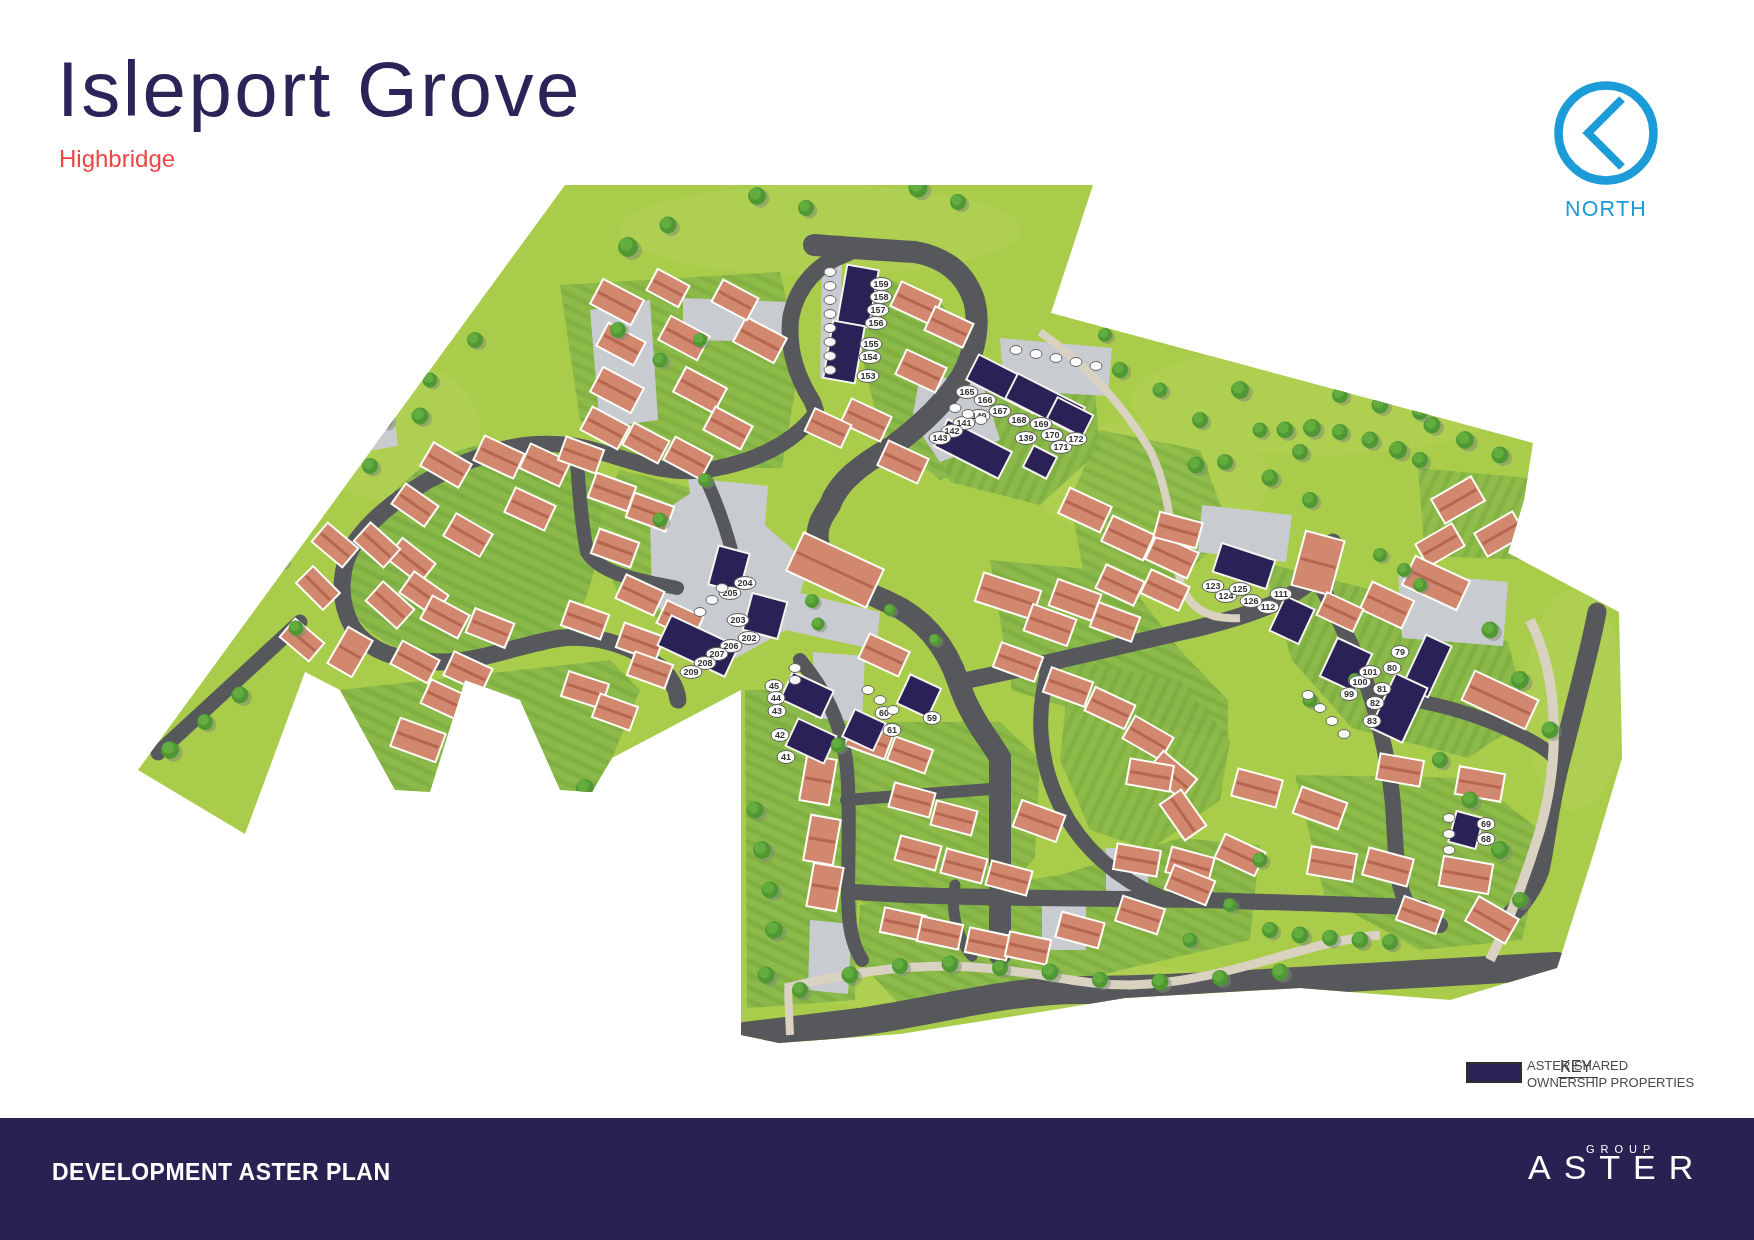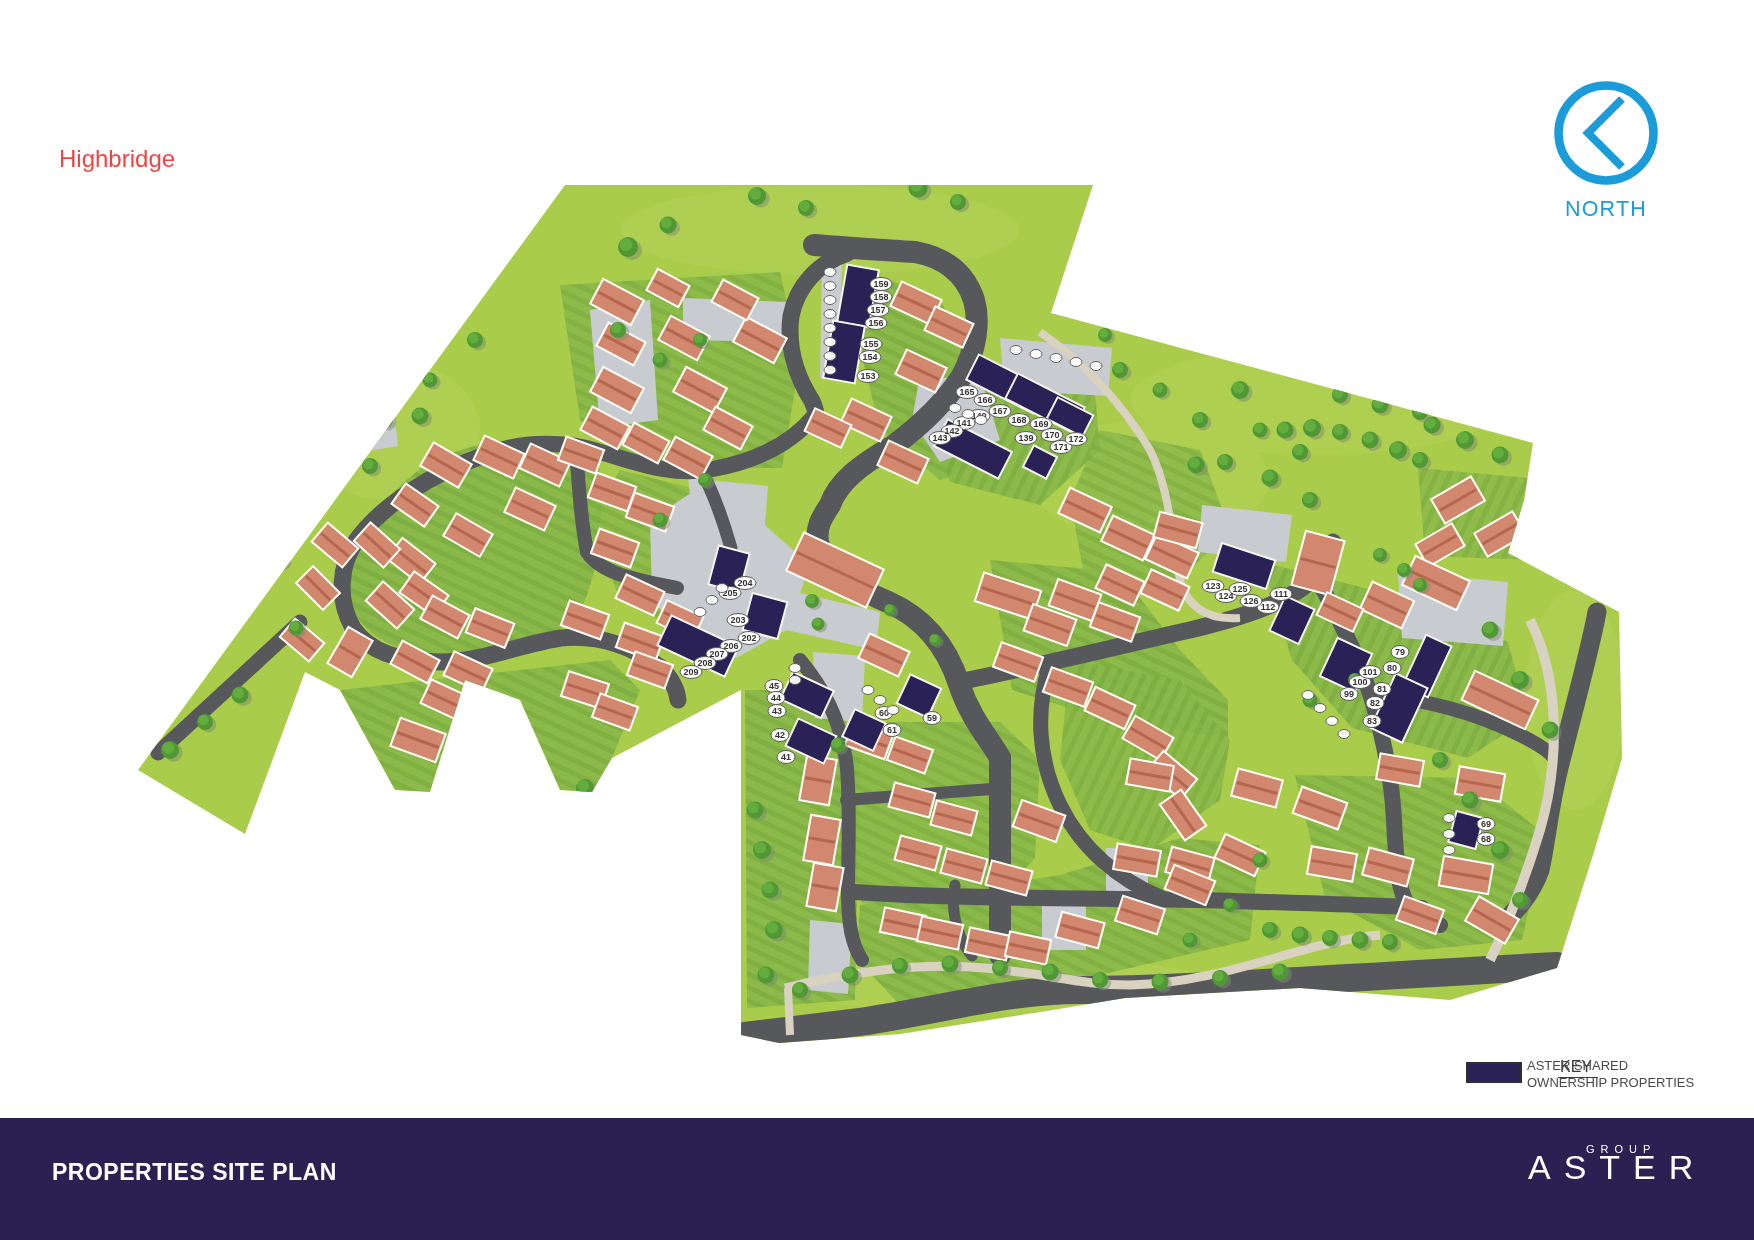--- a/index.html
+++ b/index.html
@@ -1092,36 +1092,37 @@
 <ellipse cx="968" cy="414" rx="6" ry="4.5"></ellipse>
 <ellipse cx="981" cy="420" rx="6" ry="4.5"></ellipse>
 <ellipse cx="722" cy="588" rx="6" ry="4.5"></ellipse>
 <ellipse cx="712" cy="600" rx="6" ry="4.5"></ellipse>
 <ellipse cx="700" cy="612" rx="6" ry="4.5"></ellipse>
 <ellipse cx="795" cy="680" rx="6" ry="4.5"></ellipse>
 <ellipse cx="795" cy="668" rx="6" ry="4.5"></ellipse>
 </g>
 </svg>
 
+<div class="abs" style="left:57px;top:50px;font-size:78px;color:#2e2358;line-height:1;letter-spacing:2.5px;">Isleport Grove</div>
 
 <div class="abs" style="left:59px;top:147px;font-size:24px;color:#ef4444;line-height:1;">Highbridge</div>
 
 <svg class="abs" style="left:1548px;top:75px" width="120" height="160" viewBox="0 0 120 160">
 <circle cx="58" cy="58" r="47.5" fill="none" stroke="#1b9cd8" stroke-width="8.5"></circle>
 <polyline points="74,24 40,58 74,92" fill="none" stroke="#1b9cd8" stroke-width="8"></polyline>
 <text x="58" y="141" fill="#1b9cd8" font-size="21.5" text-anchor="middle" letter-spacing="1.2">NORTH</text>
 </svg>
 
 <div class="abs" style="left:1558px;top:1039px;font-size:16px;color:#3d3d3d;border-bottom:1.5px solid #3d3d3d;padding:0 6px 1px 2px;margin-top:19px;">KEY</div>
 
 <div class="abs" style="left:1466px;top:1062px;width:52px;height:17px;background:#2a2156;border:2px solid #2f2f2f;"></div>
 
 <div class="abs" style="left:1527px;top:1057px;font-size:13px;color:#4a4a4a;line-height:17px;">ASTER SHARED<br>OWNERSHIP PROPERTIES</div>
 
 
 <div class="abs" style="left:0;top:1118px;width:1754px;height:122px;background:#2a2052;"></div>
 
-<div class="abs" style="left:52px;top:1159px;font-size:23px;color:#fff;font-weight:bold;letter-spacing:0.5px;">PROPERTIES SITE PLAN</div>
+<div class="abs" style="left:52px;top:1159px;font-size:23px;color:#fff;font-weight:bold;letter-spacing:0.5px;">DEVELOPMENT ASTER PLAN</div>
 
 <div class="abs" style="left:1528px;top:1148px;font-size:34px;color:#fff;letter-spacing:13px;">ASTER</div>
 
 <div class="abs" style="left:1586px;top:1143px;font-size:11px;color:#fff;letter-spacing:6px;">GROUP</div>
 </div>
 
 </body></html>

